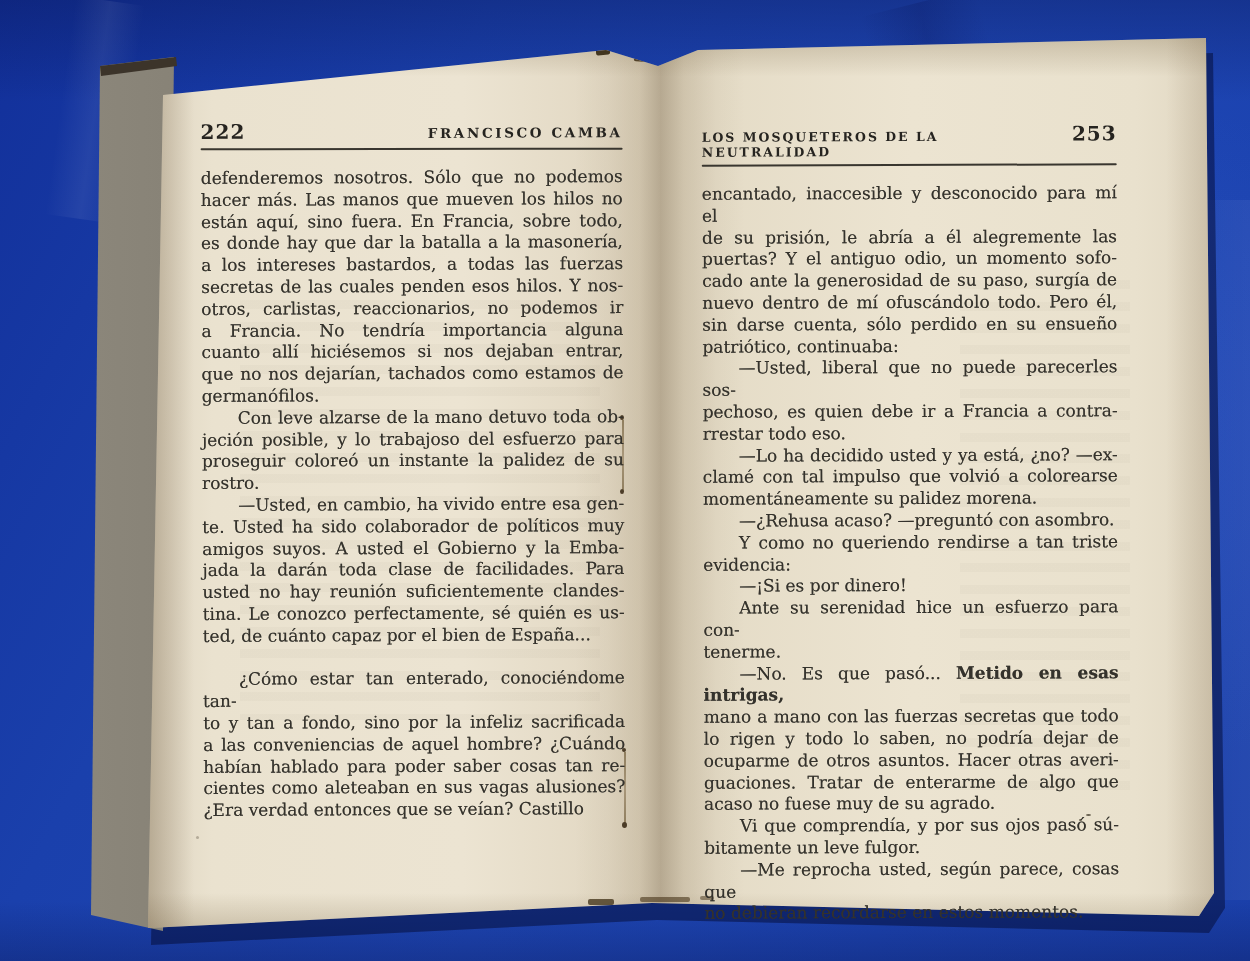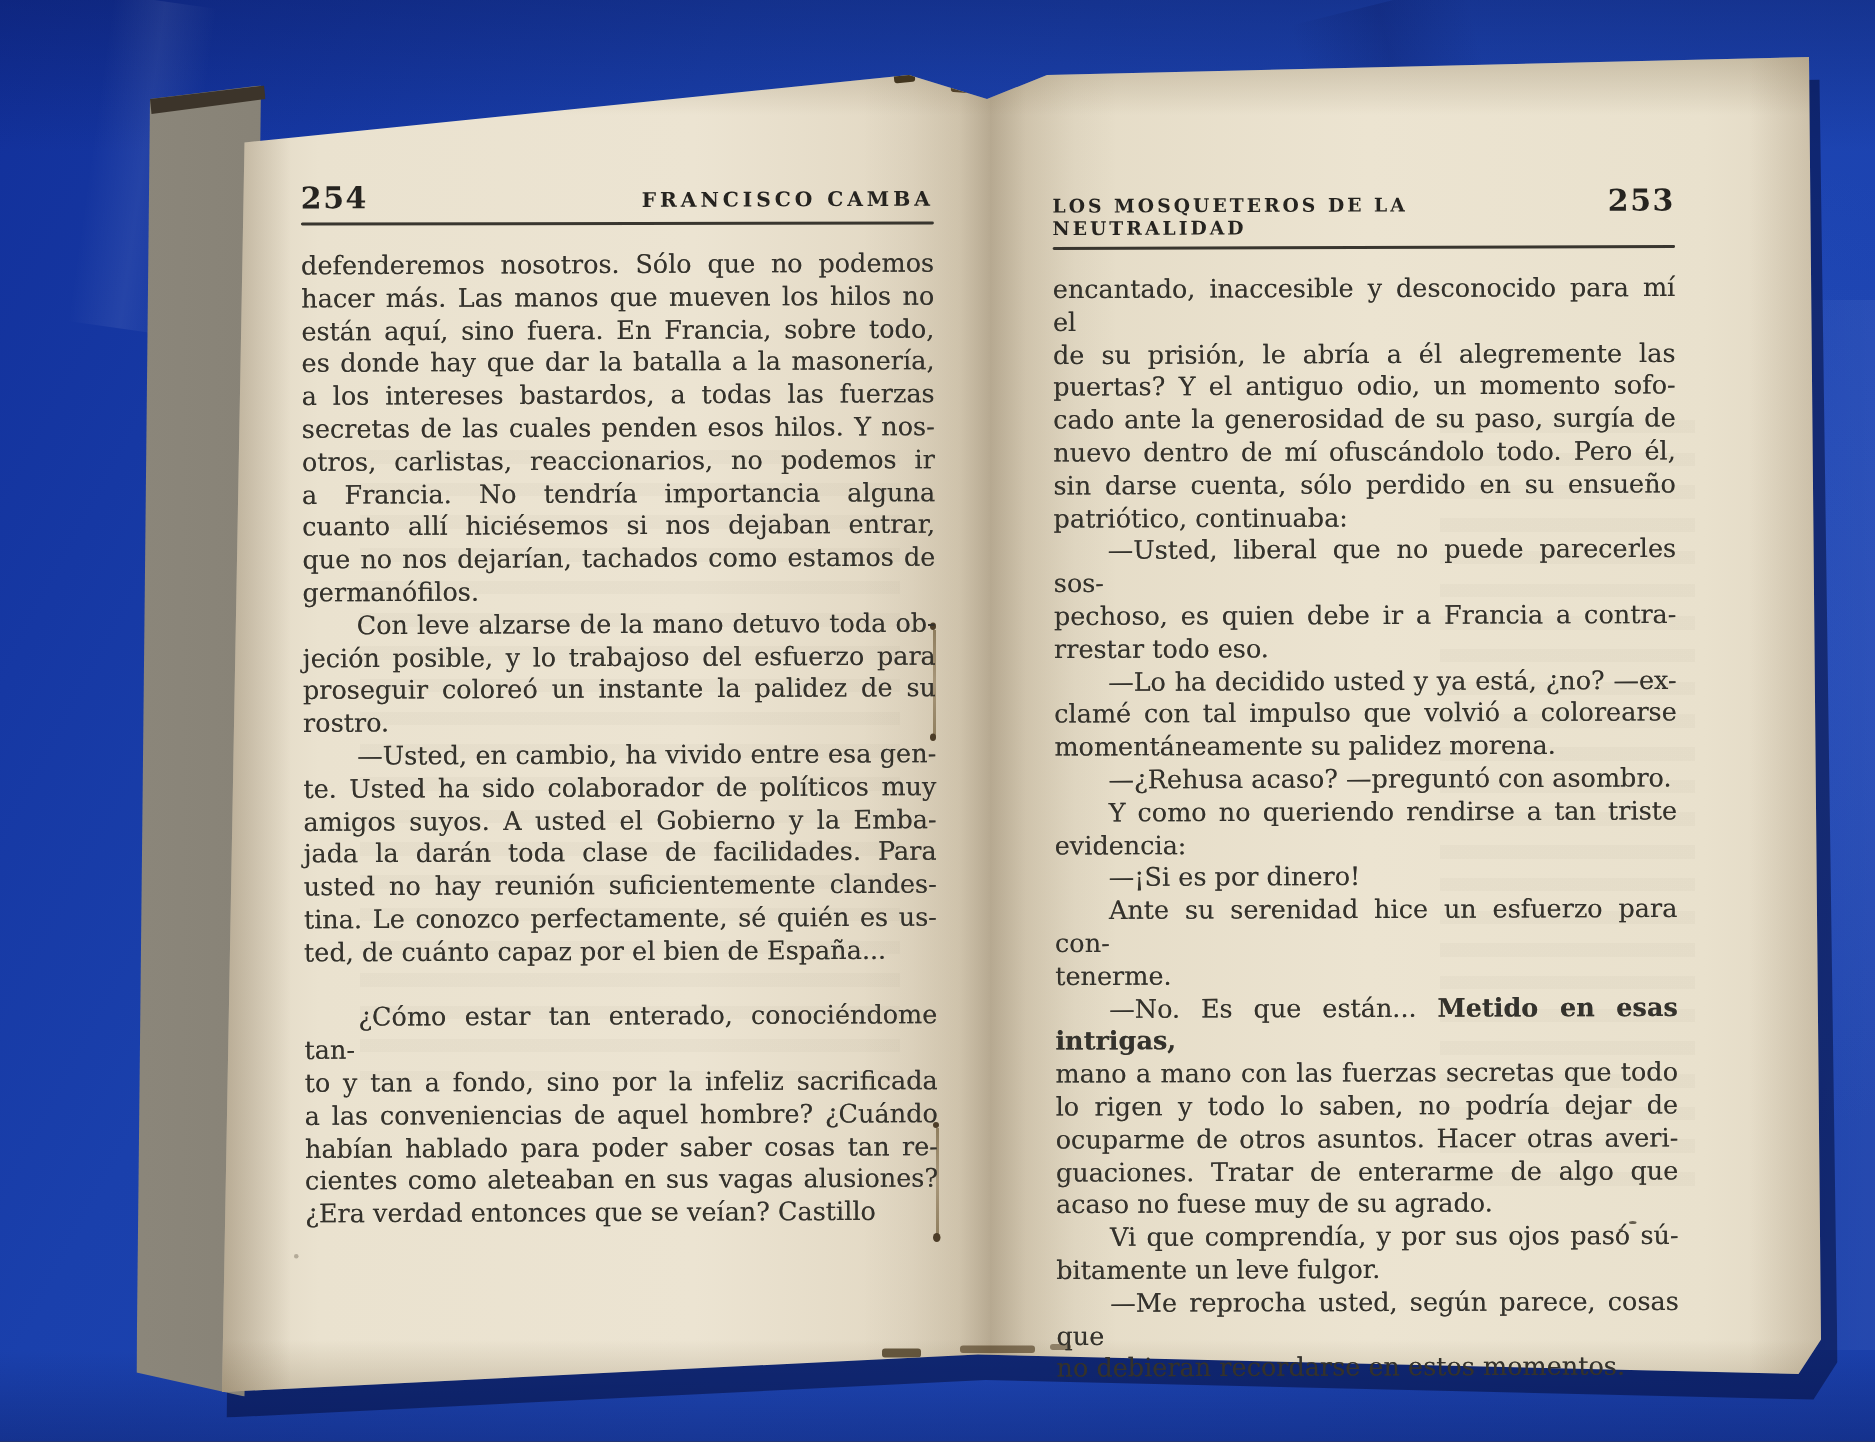--- a/index.html
+++ b/index.html
@@ -134,21 +134,21 @@
     <div class="chip c3"></div>
     <div class="chip c4"></div>
     <div class="chip c5"></div>
     <div class="speck sp1"></div>
     <div class="speck sp2"></div>
     <div class="speck sp3"></div>
   </div>
 
   <div class="pagecol left">
     <div class="hdr">
-      <span class="pgnum">254</span>
+      <span class="pgnum">222</span>
       <span class="runhead">FRANCISCO CAMBA</span>
     </div>
     <div class="rule"></div>
     <div class="bodytext">
         <div class="line">defenderemos nosotros. Sólo que no podemos</div>
         <div class="line">hacer más. Las manos que mueven los hilos no</div>
         <div class="line">están aquí, sino fuera. En Francia, sobre todo,</div>
         <div class="line">es donde hay que dar la batalla a la masonería,</div>
         <div class="line">a los intereses bastardos, a todas las fuerzas</div>
         <div class="line">secretas de las cuales penden esos hilos. Y nos-</div>
@@ -197,21 +197,21 @@
         <div class="line last">rrestar todo eso.</div>
         <div class="line indent">—Lo ha decidido usted y ya está, ¿no? —ex-</div>
         <div class="line">clamé con tal impulso que volvió a colorearse</div>
         <div class="line last">momentáneamente su palidez morena.</div>
         <div class="line indent last">—¿Rehusa acaso? —preguntó con asombro.</div>
         <div class="line indent">Y como no queriendo rendirse a tan triste</div>
         <div class="line last">evidencia:</div>
         <div class="line indent last">—¡Si es por dinero!</div>
         <div class="line indent">Ante su serenidad hice un esfuerzo para con-</div>
         <div class="line last">tenerme.</div>
-        <div class="line indent"><span>—No. Es que están... </span><span class="bold">Metido en esas intrigas,</span></div>
+        <div class="line indent"><span>—No. Es que pasó... </span><span class="bold">Metido en esas intrigas,</span></div>
         <div class="line">mano a mano con las fuerzas secretas que todo</div>
         <div class="line">lo rigen y todo lo saben, no podría dejar de</div>
         <div class="line">ocuparme de otros asuntos. Hacer otras averi-</div>
         <div class="line">guaciones. Tratar de enterarme de algo que</div>
         <div class="line last">acaso no fuese muy de su agrado.</div>
         <div class="line indent">Vi que comprendía, y por sus ojos pasó sú-</div>
         <div class="line last">bitamente un leve fulgor.</div>
         <div class="line indent">—Me reprocha usted, según parece, cosas que</div>
         <div class="line last">no debieran recordarse en estos momentos.</div>
       </div>

